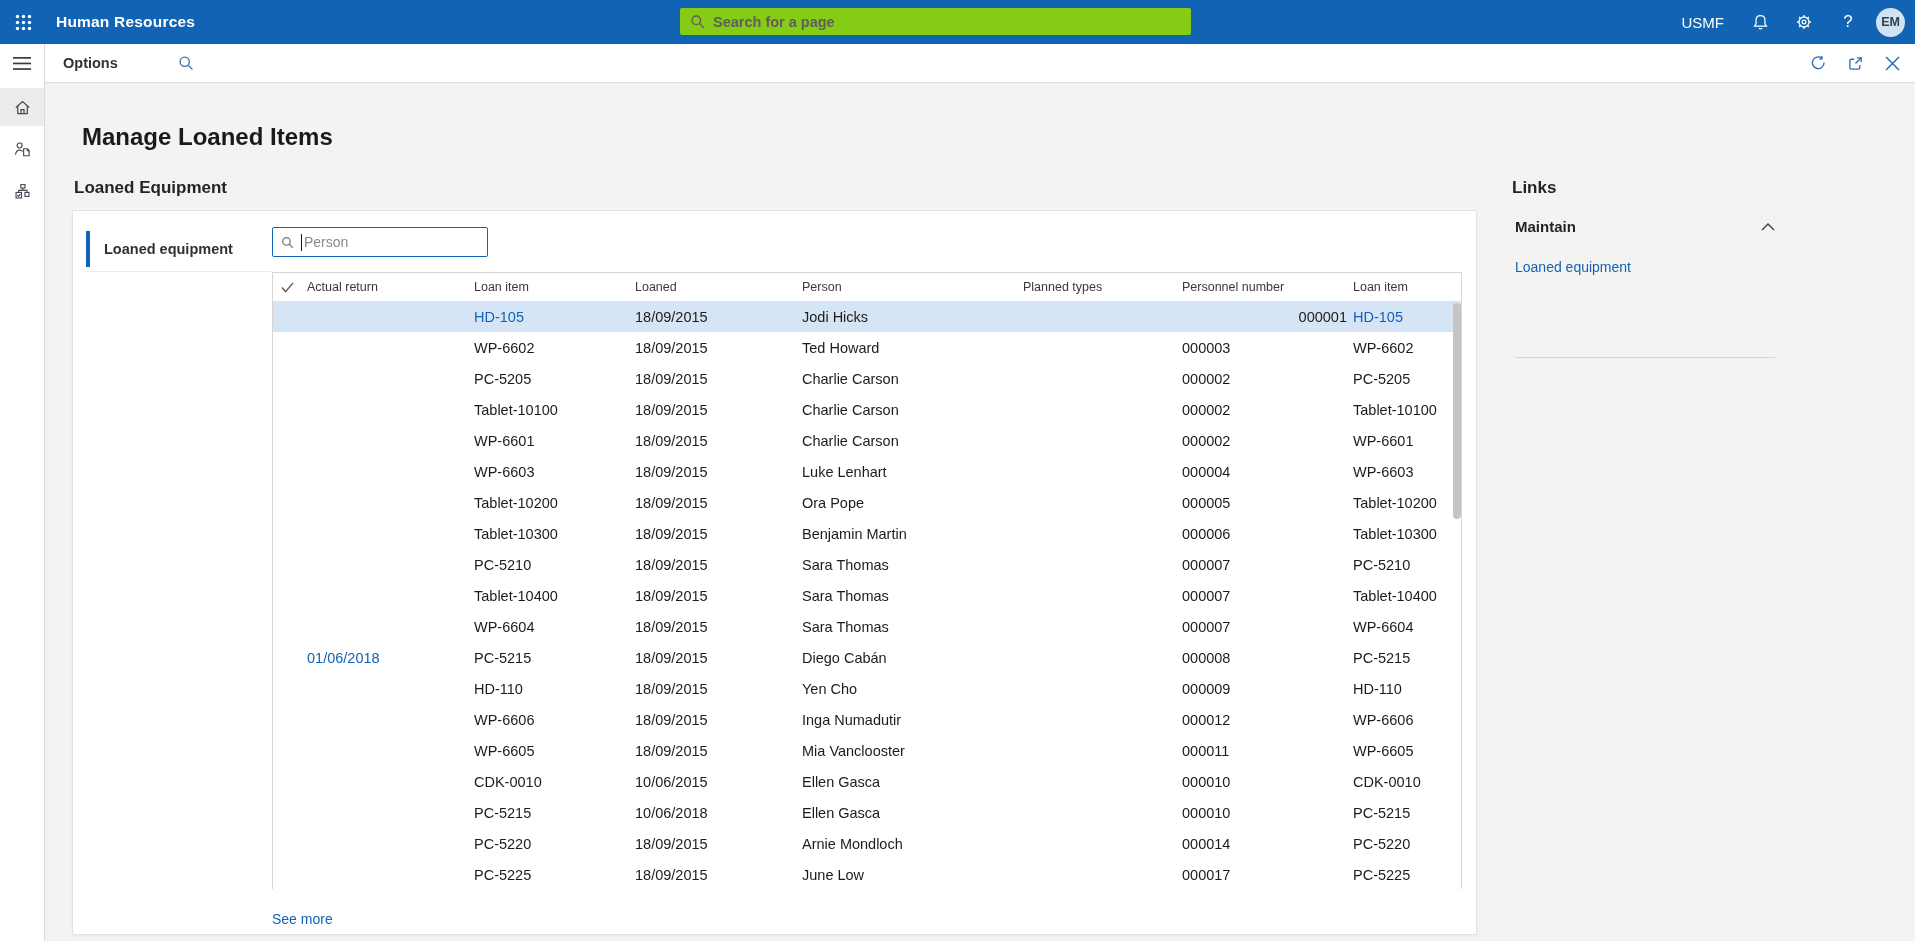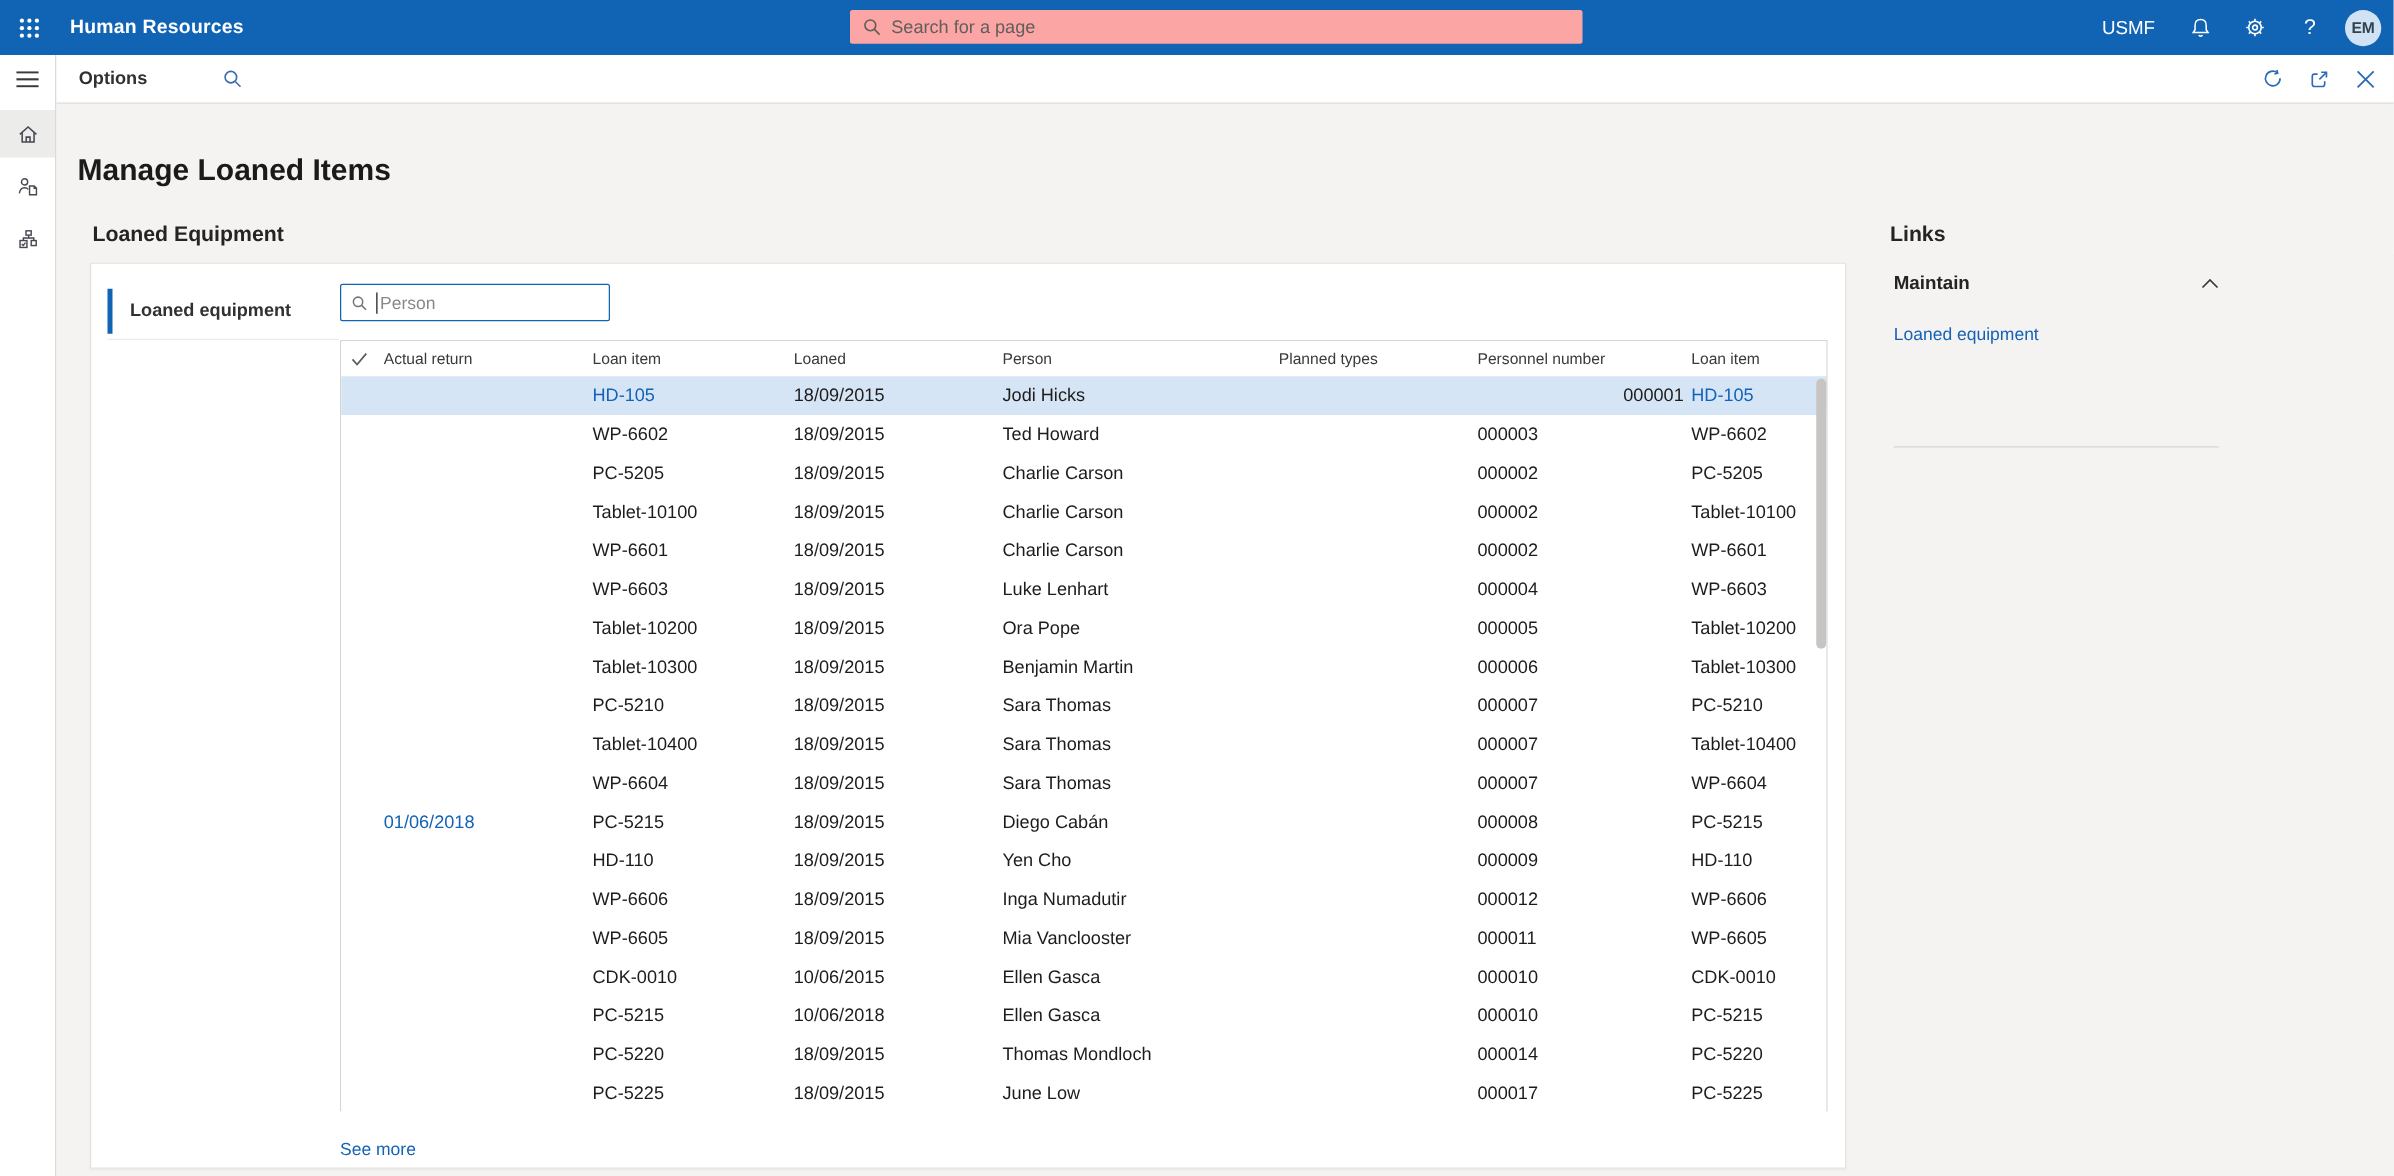--- a/index.html
+++ b/index.html
@@ -6,22 +6,22 @@
   html,body { width:1915px; height:941px; overflow:hidden; }
   body {
     font-family: "Liberation Sans", "DejaVu Sans", sans-serif;
     background:#f4f3f2; position:relative; color:#252423;
   }
   
   .app-header{ position:absolute; left:0; top:0; width:1915px; height:44px;
     background:#1164b4; display:flex; align-items:center; color:#fff; z-index:10;}
   .waffle-btn{ width:46px; height:44px; display:flex; align-items:center; justify-content:center; cursor:pointer;}
   .app-title{ font-size:15.5px; font-weight:bold; margin-left:10px; letter-spacing:.2px;}
-  .hdr-search{ position:absolute; left:680px; top:8px; width:586px; height:27px;
-    background:#fca5a5; border-radius:2px; display:flex; align-items:center; padding-left:10px;}
+  .hdr-search{ position:absolute; left:680px; top:8px; width:511px; height:27px;
+    background:#84cc16; border-radius:2px; display:flex; align-items:center; padding-left:10px;font-weight:bold;}
   .hdr-search .ph{ color:#605e5c; font-size:14.5px; margin-left:8px;}
   .hdr-right{ position:absolute; right:0; top:0; height:44px; display:flex; align-items:center;}
   .env-label{ font-size:15px; padding:0 14px; }
   .hdr-icon-btn{ width:44px; height:44px; display:flex; align-items:center; justify-content:center; cursor:pointer;}
   .help-glyph{ font-size:17px; color:#fff; }
   .avatar{ width:29px; height:29px; border-radius:50%; background:#cfe3f5; color:#33424f;
     font-size:12.5px; font-weight:bold; display:flex; align-items:center; justify-content:center; margin:0 10px 0 6px;}
   
   .toolbar{ position:absolute; left:45px; top:44px; width:1870px; height:39px; background:#fff;
     border-bottom:1px solid #dcdad8; display:flex; align-items:center; z-index:5;}
@@ -29,21 +29,21 @@
   .tb-search{ margin-left:60px; cursor:pointer;}
   .tb-right{ margin-left:auto; display:flex; align-items:center; padding-right:4px;}
   .tb-icon-btn{ width:37px; height:39px; display:flex; align-items:center; justify-content:center; cursor:pointer;}
   
   .sidebar{ position:absolute; left:0; top:44px; width:45px; height:897px; background:#fff;
     border-right:1px solid #dcdad8; z-index:6;}
   .hamburger{ width:44px; height:39px; display:flex; align-items:center; justify-content:center; cursor:pointer;}
   .side-item{ width:44px; height:38px; display:flex; align-items:center; justify-content:center; cursor:pointer;}
   .side-item.active{ background:#ececeb; }
   
-  .page-title{ position:absolute; left:62px; top:123px; font-size:24px; font-weight:bold; color:#1b1a19;}
+  .page-title{ position:absolute; left:82px; top:123px; font-size:24px; font-weight:bold; color:#1b1a19;}
   .section-title{ position:absolute; left:74px; top:178px; font-size:17px; font-weight:bold; color:#252423;}
   .card{ position:absolute; left:72px; top:210px; width:1405px; height:725px; background:#fff;
     border:1px solid #e4e2e0; box-shadow:0 1px 2px rgba(0,0,0,.05);}
   
   .vtab{ position:absolute; left:13px; top:16px; width:185px; height:45px; display:flex; align-items:center;
     border-bottom:1px solid #edebe9; cursor:pointer;}
   .vtab-accent{ width:4px; height:36px; background:#1164b4; }
   .vtab-label{ margin-left:14px; font-size:14.5px; font-weight:bold; color:#323130;}
   
   .filter-box{ position:absolute; left:199px; top:16px; width:216px; height:30px; background:#fff;
@@ -410,21 +410,21 @@
           <div class="g-cell" style="width: 221px;">Ellen Gasca</div>
           <div class="g-cell" style="width: 159px;"></div>
           <div class="g-cell" style="width: 171px;">000010</div>
           <div class="g-cell" style="width: 107px;">PC-5215</div>
         </div>
         <div class="grid-row">
           <div class="g-cell g-check"></div>
           <div class="g-cell" style="width: 167px;"></div>
           <div class="g-cell" style="width: 161px;">PC-5220</div>
           <div class="g-cell" style="width: 167px;">18/09/2015</div>
-          <div class="g-cell" style="width: 221px;">Thomas Mondloch</div>
+          <div class="g-cell" style="width: 221px;">Arnie Mondloch</div>
           <div class="g-cell" style="width: 159px;"></div>
           <div class="g-cell" style="width: 171px;">000014</div>
           <div class="g-cell" style="width: 107px;">PC-5220</div>
         </div>
         <div class="grid-row">
           <div class="g-cell g-check"></div>
           <div class="g-cell" style="width: 167px;"></div>
           <div class="g-cell" style="width: 161px;">PC-5225</div>
           <div class="g-cell" style="width: 167px;">18/09/2015</div>
           <div class="g-cell" style="width: 221px;">June Low</div>

